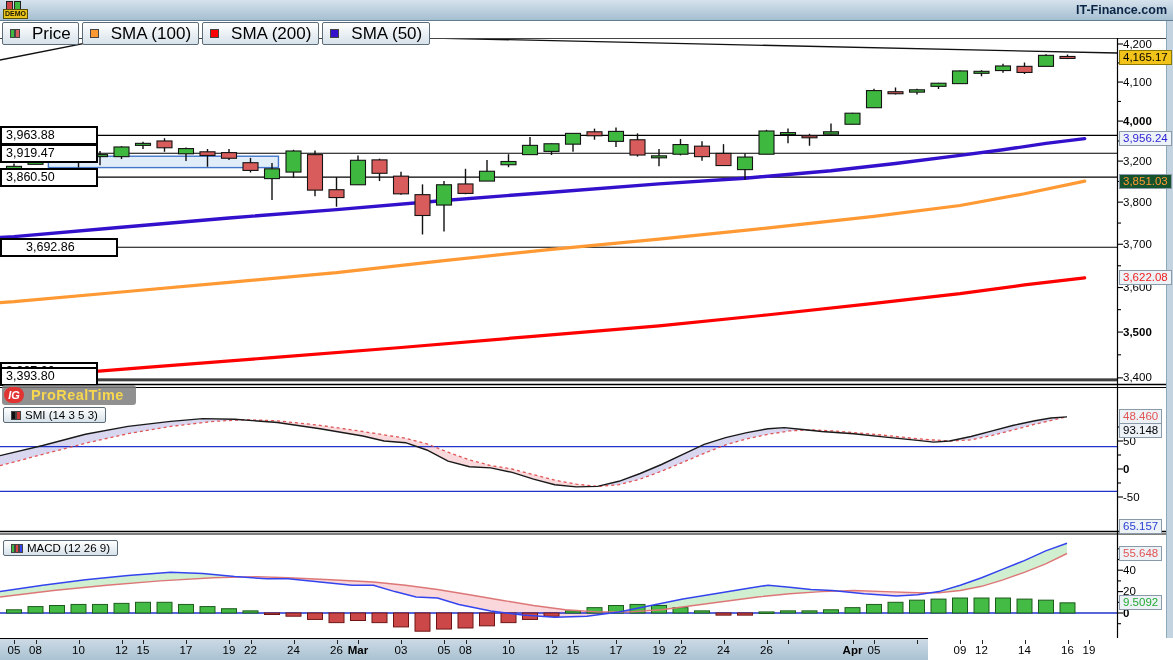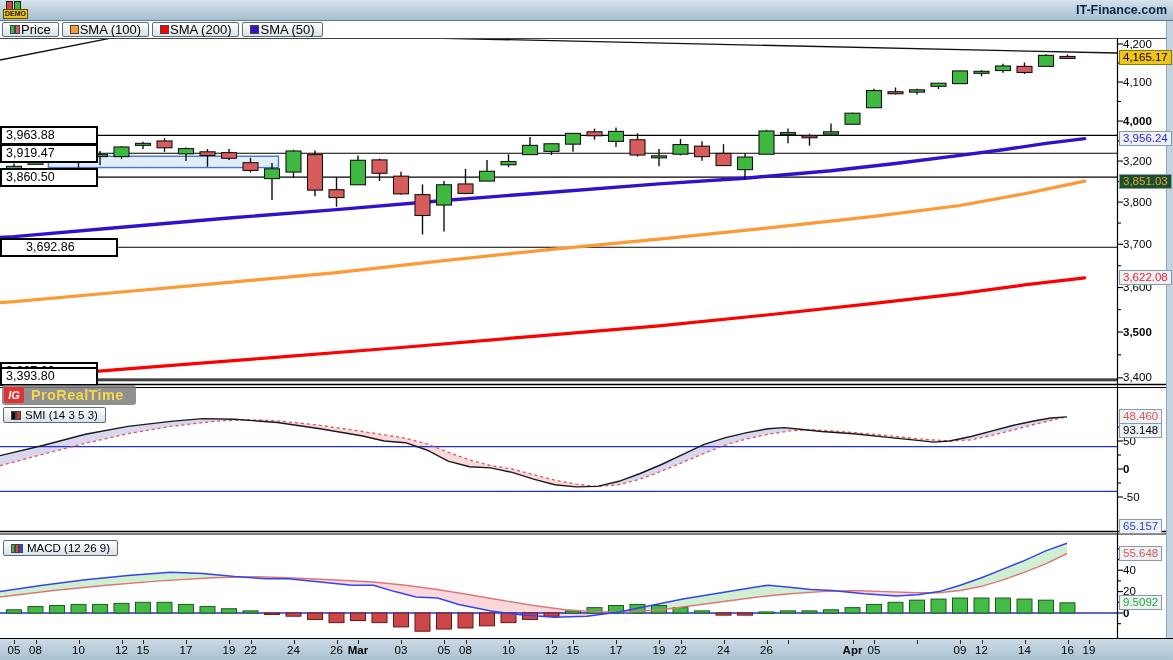--- a/index.html
+++ b/index.html
@@ -1,50 +1,50 @@
 <!DOCTYPE html>
 <html><head>
 <meta charset="utf-8">
 <style>
   html,body{margin:0;padding:0}
   body{width:1173px;height:660px;position:relative;overflow:hidden;background:#fff;
        font-family:"Liberation Sans",sans-serif;color:#000;}
-  #datebar{position:absolute;left:0;top:638px;width:1173px;height:22px;
+  #datebar{position:absolute;left:0;top:638px;width:928px;height:22px;
        background:linear-gradient(#ccdae5,#aac2d2);border-top:1px solid #000;box-sizing:border-box;}
   .dtick{position:absolute;top:1px;width:1px;height:4px;background:#222;}
   .dlabel{position:absolute;top:5px;font-size:11.5px;transform:translateX(-50%);white-space:nowrap;}
   .dlabel.b{font-weight:bold;}
   #chart{position:absolute;left:0;top:0;}
   #rstrip{position:absolute;left:1166px;top:21px;width:7px;height:617px;background:#c3d4e0;border-left:1px solid #8fa9bc;box-sizing:border-box;}
   .header{position:absolute;left:0;top:0;width:1173px;height:21px;
        background:linear-gradient(#d6e2ec,#a5bfd1);border-bottom:1px solid #5f7c90;box-sizing:border-box;
        display:flex;align-items:center;}
   .demo{position:absolute;left:3px;top:1px;width:24px;height:19px;}
   .demo .cnd{position:absolute;top:0;left:3px;height:8px;}
   .demo .cnd i{display:inline-block;width:5px;height:7px;border:1px solid #222;margin-right:1px;vertical-align:top;}
   .demo .dtx{position:absolute;left:0;top:8px;background:#e8c41c;border:1px solid #564d00;
        color:#1a1500;font-size:7px;font-weight:bold;line-height:8px;padding:0 1px;letter-spacing:0;}
   .title{margin-left:32px;font-weight:bold;font-size:12.5px;color:#0a1a33;white-space:nowrap;}
   .brand{position:absolute;right:6px;font-weight:bold;font-size:12.5px;color:#0a2545;}
   .legend{position:absolute;left:0;top:21px;width:1173px;height:17px;background:#fff;
        display:flex;gap:3px;padding:1px 0 0 2px;box-sizing:border-box;}
-  .lbtn{display:inline-flex;align-items:center;gap:1px;padding:0 7px;border:1px solid #5b6b77;
-       border-radius:2px;background:linear-gradient(#ffffff,#d7e2ea);font-size:13px;height:15px;box-sizing:border-box;}
+  .lbtn{display:inline-flex;align-items:center;gap:12px;padding:0 7px;border:1px solid #5b6b77;
+       border-radius:2px;background:linear-gradient(#ffffff,#d7e2ea);font-size:17px;height:23px;box-sizing:border-box;}
   .sw{display:inline-flex;}
   .sw i{display:inline-block;width:9px;height:9px;border:1px solid #444;box-sizing:border-box;}
   .sw.pair i{width:5px;}
   .sw.tri i{width:4px;}
   .pane-btn{position:absolute;left:3px;display:inline-flex;align-items:center;gap:4px;padding:0 7px;
        height:16px;border:1px solid #5b6b77;border-radius:2px;background:linear-gradient(#ffffff,#d7e2ea);
        font-size:11.5px;box-sizing:border-box;z-index:6;}
   #smi-btn{top:407px;} #macd-btn{top:540px;}
   .prt{position:absolute;left:2px;top:385px;height:20px;display:inline-flex;align-items:center;gap:7px;
        background:rgba(124,124,124,.85);border-radius:3px;padding:0 12px 0 2px;z-index:5;}
   .ig{width:20px;height:16px;background:#e23333;color:#fff;font-weight:bold;font-size:11px;
-       text-align:center;line-height:16px;border-radius:2px;font-style:italic;}
+       text-align:center;line-height:16px;border-radius:8px;font-style:italic;}
   .prt-text{color:#f7d74d;font-weight:bold;font-size:14.5px;letter-spacing:.4px;}
   .left-label{position:absolute;left:0;width:90px;height:15px;background:#fff;border:2px solid #000;
        font-size:12.5px;line-height:15px;padding-left:4px;z-index:4;}
   .ax-label{position:absolute;left:1123px;font-size:11.5px;height:13px;line-height:13px;white-space:nowrap;z-index:3;}
   .ax-label.b{font-weight:bold;}
   .badge{position:absolute;left:1119px;font-size:11.5px;height:13px;line-height:13px;
        padding:0 3px;border:1px solid #8a9aa8;background:#edf2f7;white-space:nowrap;z-index:4;}
 </style>
 </head>
 <body>

